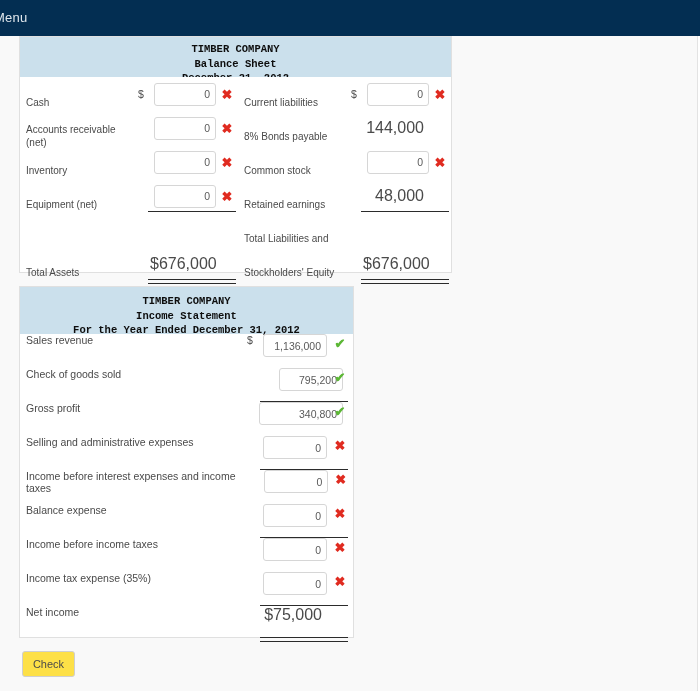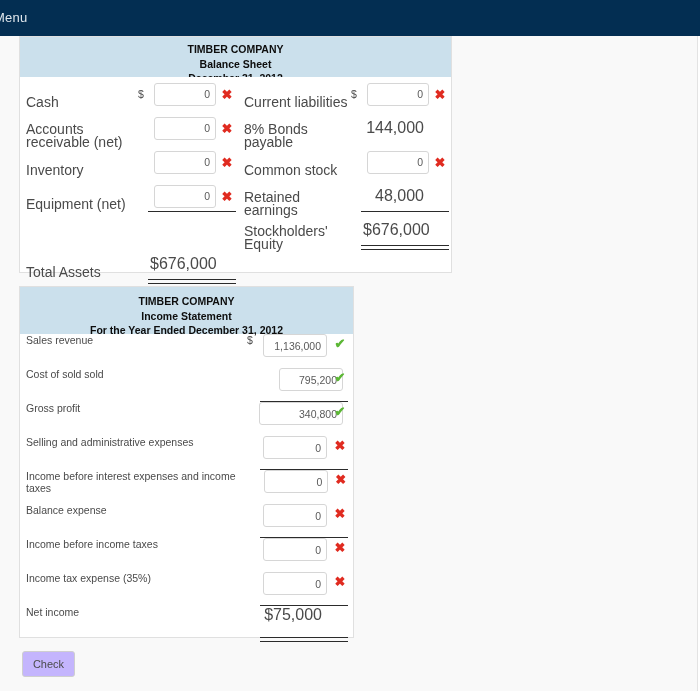--- a/index.html
+++ b/index.html
@@ -55,20 +55,21 @@
   }
   .card-header {
     background: #cbe0ec;
     text-align: center;
     color: #0d0d0d;
     font-weight: bold;
     font-size: 10.5px;
     line-height: 14.5px;
     padding: 4px 0 6px 0;
     box-sizing: border-box;
+    font-family: Liberation Mono, monospace;
   }
   .card-header .hline { display: block; }
 
   
   #balance-sheet-card {
     left: 19px;
     top: 0px;
     width: 433px;
     height: 237px;
   }
@@ -146,21 +147,21 @@
 
   .bs-row {
     display: flex;
     align-items: center;
     height: 34px;
     box-sizing: border-box;
   }
   .bs-row .name {
     flex: 1 1 auto;
     padding-left: 6px;
-    font-size: 14px;
+    font-size: 10px;
     color: #4a4a4a;
     line-height: 13px;
     margin-top: 16px;
   }
   .bs-row .money {
     display: flex;
     align-items: center;
     justify-content: flex-end;
   }
   .bs-row .dsign {
@@ -232,21 +233,21 @@
     border-bottom: 1.6px solid #2b2b2b;
   }
 
   
   #check-button {
     position: absolute;
     left: 22px;
     top: 615px;
     width: 53px;
     height: 26px;
-    background: #c4b5fd;
+    background: #fde047;
     border: 1px solid #cfcfcf;
     border-radius: 3px;
     color: #4a4a4a;
     font-size: 11px;
     font-family: "Liberation Sans", sans-serif;
     cursor: pointer;
     padding: 0;
   }
 </style>
 </head>
@@ -364,20 +365,23 @@
             <span class="dsign"></span>
             <span class="valbox"><span class="static-val">48,000</span></span>
             <span class="mk"></span>
           </span>
         </div>
 
         <div class="rule-row">
           <span class="bar" style="left:123px;width:88px;top:-2px;"></span>
         </div>
 
+        <div class="bs-row">
+          <span class="name">Total Liabilities and</span>
+        </div>
 
         <div class="bs-row">
           <span class="name">Stockholders' Equity</span>
           <span class="money">
             <span class="dsign"></span>
             <span class="valbox"><span class="static-val">$676,000</span></span>
             <span class="mk"></span>
           </span>
         </div>
 
@@ -399,21 +403,21 @@
     <div>
 
       <div class="is-row">
         <span class="name">Sales revenue</span>
         <span class="dsign">$</span>
         <span class="valbox"><input class="inp" style="width: 64px;" value="1,136,000"></span>
         <span class="mk"><span class="mark right">✔</span></span>
       </div>
 
       <div class="is-row">
-        <span class="name">Cost of sold sold</span>
+        <span class="name">Check of goods sold</span>
         <span class="dsign"></span>
         <span class="valbox"><input class="inp" style="width: 64px; margin-left: 20px;" value="795,200"></span>
         <span class="mk"><span class="mark right">✔</span></span>
         <span class="is-rule" style="bottom:0;"></span>
       </div>
 
       <div class="is-row">
         <span class="name">Gross profit</span>
         <span class="dsign"></span>
         <span class="valbox"><input class="inp" style="width: 84px;" value="340,800"></span>

